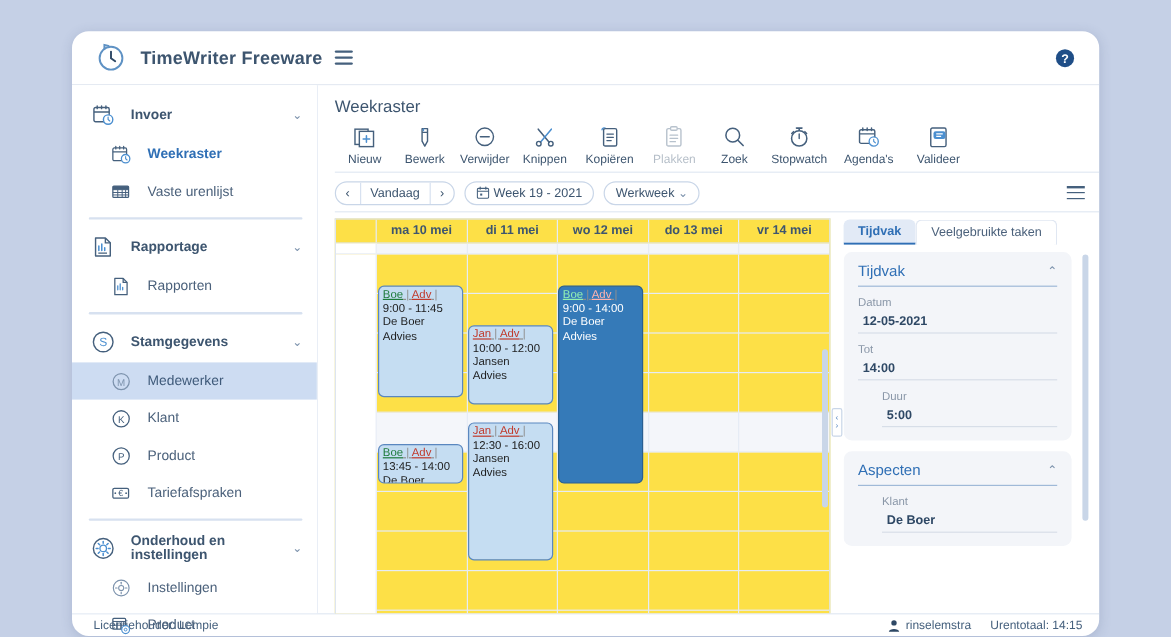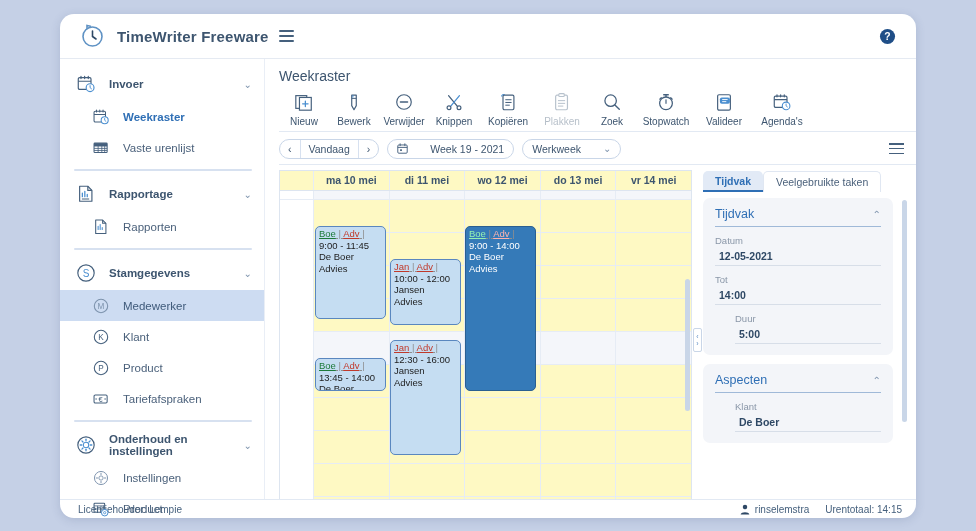--- a/index.html
+++ b/index.html
@@ -4,21 +4,21 @@
 <style>
   * { box-sizing: border-box; margin: 0; padding: 0; }
   html, body {
     width: 976px; height: 531px;
     font-family: "Liberation Sans", sans-serif;
     background: #c5d0e6;
     overflow: hidden;
   }
   .window {
     position: absolute;
-    left: 60px; top: 14px;
+    left: 60px; top: 26px;
     width: 856px; height: 504px;
     background: #ffffff;
     border-radius: 14px;
     box-shadow: 0 2px 10px rgba(60,80,120,0.18);
     overflow: hidden;
   }
 
   
   .titlebar {
     height: 45px;
@@ -114,35 +114,35 @@
   .pill {
     display: flex; align-items: center;
     height: 20px; border: 1px solid #c9d6e8; border-radius: 10px;
     background: #fff; cursor: pointer; overflow: hidden;
   }
   .pill .seg {
     padding: 0 8px; font-size: 10.5px; color: #3d556f;
     height: 100%; display: flex; align-items: center;
   }
   .pill .seg + .seg { border-left: 1px solid #d7e1f0; }
-  .pill.single { padding: 0 9px; gap: 22px; margin-left: 8px; font-size: 10.5px; color: #3d556f; }
+  .pill.single { padding: 0 9px; gap: 3px; margin-left: 8px; font-size: 10.5px; color: #3d556f; }
   .navbar-spacer { flex: 1; }
   .hamburger-right {
     width: 15px; height: 11px; margin-right: 12px;
     display: flex; flex-direction: column; justify-content: space-between; cursor: pointer;
   }
   .hamburger-right i { display:block; height:1.5px; background:#45607d; }
 
   
   .content-row { flex: 1; display: flex; min-height: 0; padding-top: 5px; }
   .cal-wrap { width: 413px; flex: 0 0 413px; position: relative; }
   .cal {
     width: 100%; height: 100%;
     border: 1px solid #dde5f0; border-bottom: none;
-    position: relative; background: #fef9c3; overflow: hidden;
+    position: relative; background: #fde047; overflow: hidden;
   }
   .cal-head { display: flex; height: 20px; border-bottom: 1px solid #dde5f0; }
   .cal-head .gutter { width: 34px; flex: 0 0 34px; border-right: 1px solid #e6ecf5; }
   .cal-head .dcol {
     flex: 1; text-align: center; font-size: 10.5px; font-weight: bold;
     color: #3d556f; line-height: 19px; border-right: 1px solid #e6ecf5;
   }
   .cal-head .dcol:last-child { border-right: none; }
   .allday { display:flex; height: 9px; background: #f4f6fa; border-bottom: 1px solid #e6ecf5;}
   .allday .gutter { width: 34px; flex:0 0 34px; background:#fff; border-right:1px solid #e6ecf5;}
@@ -488,38 +488,38 @@
               <path d="M11 3 V5.5" stroke="#45607d" stroke-width="1.5"></path>
               <path d="M16.2 6.3 L17.8 7.9" stroke="#45607d" stroke-width="1.4" stroke-linecap="round"></path>
               <path d="M5.8 6.3 L4.2 7.9" stroke="#45607d" stroke-width="1.4" stroke-linecap="round"></path>
             </svg>
           </span>
           <span class="tb-lbl">Stopwatch</span>
         </div>
         <div class="tb-btn wide">
           <span class="tb-ico">
             <svg width="20" height="20" viewBox="0 0 22 22">
-              <rect x="4" y="3" width="14" height="17" rx="1.5" fill="none" stroke="#45607d" stroke-width="1.3"></rect>
-              <rect x="6.5" y="6" width="11" height="7" rx="2" fill="#4b8fd0"></rect>
-              <path d="M9 8.3 H15 M9 10.6 H13.5" stroke="#fff" stroke-width="1"></path>
-            </svg>
-          </span>
-          <span class="tb-lbl">Valideer</span>
-        </div>
-        <div class="tb-btn wide">
-          <span class="tb-ico">
-            <svg width="20" height="20" viewBox="0 0 22 22">
               <rect x="2.5" y="4.5" width="14" height="12.5" rx="1.5" fill="none" stroke="#45607d" stroke-width="1.3"></rect>
               <path d="M2.5 8.3 H16.5" stroke="#45607d" stroke-width="1.3"></path>
               <path d="M5.5 3 V5.3 M9.5 3 V5.3 M13.5 3 V5.3" stroke="#45607d" stroke-width="1.3" stroke-linecap="round"></path>
               <circle cx="15.5" cy="15.3" r="4.2" fill="#fff" stroke="#4b8fd0" stroke-width="1.2"></circle>
               <path d="M15.5 13.2 V15.3 L17 16.5" stroke="#4b8fd0" stroke-width="1" fill="none" stroke-linecap="round"></path>
             </svg>
           </span>
           <span class="tb-lbl">Agenda's</span>
+        </div>
+        <div class="tb-btn wide">
+          <span class="tb-ico">
+            <svg width="20" height="20" viewBox="0 0 22 22">
+              <rect x="4" y="3" width="14" height="17" rx="1.5" fill="none" stroke="#45607d" stroke-width="1.3"></rect>
+              <rect x="6.5" y="6" width="11" height="7" rx="2" fill="#4b8fd0"></rect>
+              <path d="M9 8.3 H15 M9 10.6 H13.5" stroke="#fff" stroke-width="1"></path>
+            </svg>
+          </span>
+          <span class="tb-lbl">Valideer</span>
         </div>
       </div>
 
       <div class="navbar">
         <div class="pill">
           <div class="seg">‹</div>
           <div class="seg">Vandaag</div>
           <div class="seg">›</div>
         </div>
         <div class="pill single" style="height:20px;">

